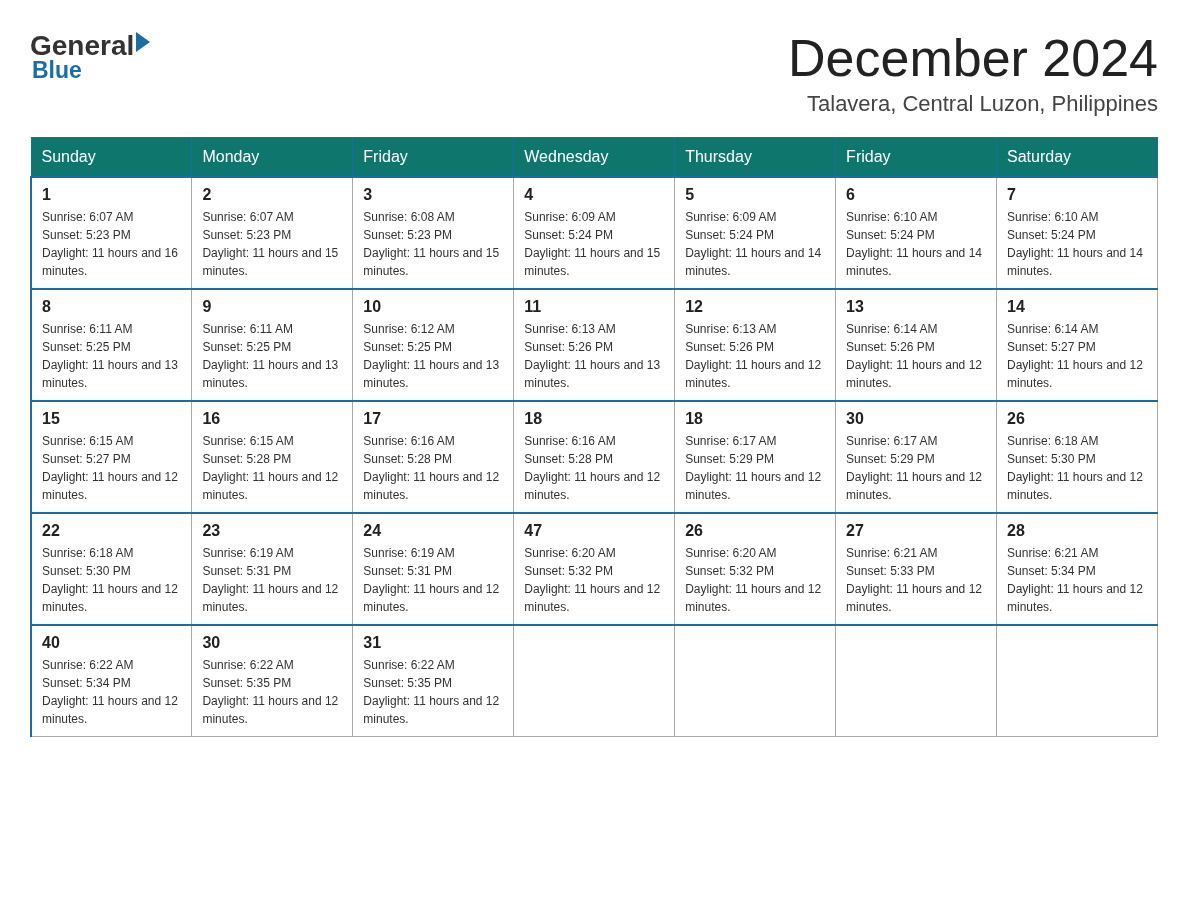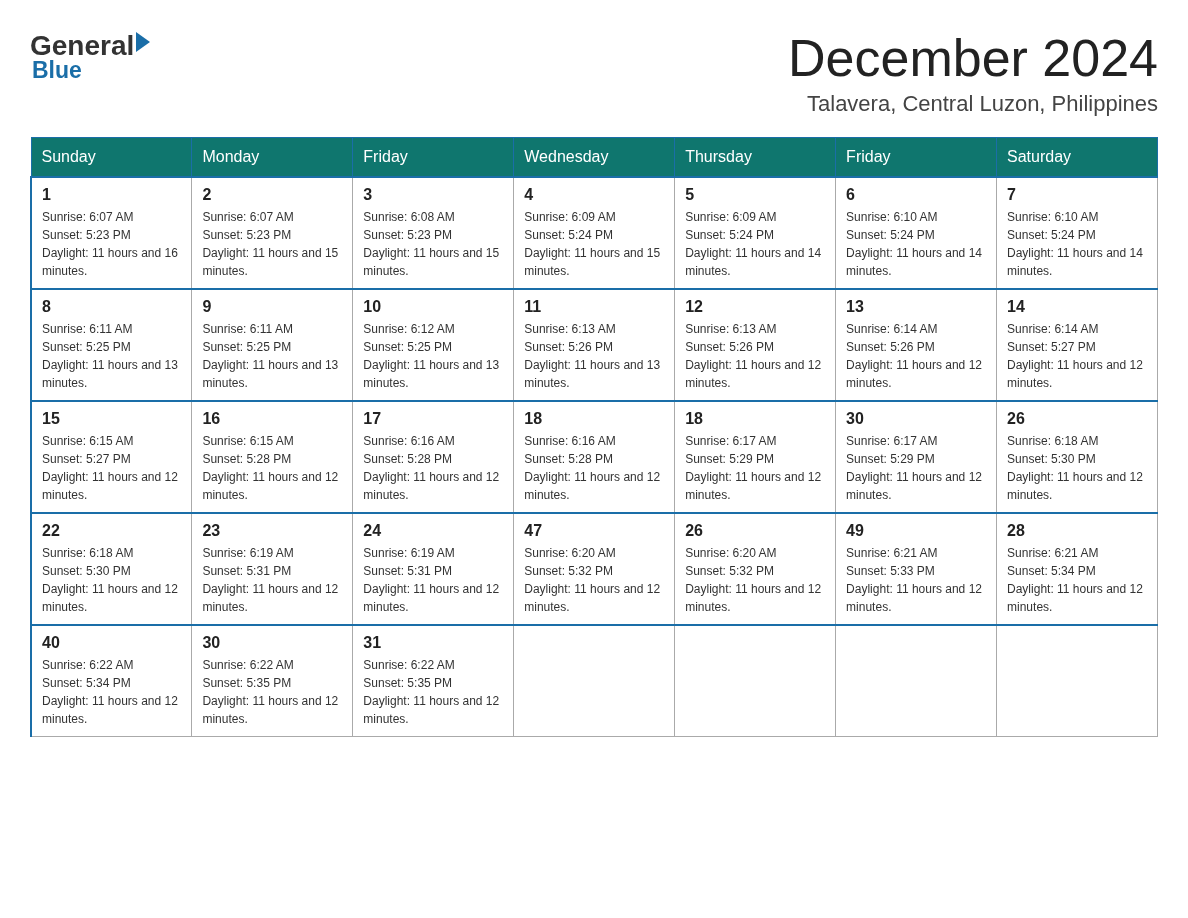--- a/index.html
+++ b/index.html
@@ -238,21 +238,21 @@
         </td>
         <td>
           <span class="day-number">47</span>
           <div class="day-info">Sunrise: 6:20 AM<br>Sunset: 5:32 PM<br>Daylight: 11 hours and 12 minutes.</div>
         </td>
         <td>
           <span class="day-number">26</span>
           <div class="day-info">Sunrise: 6:20 AM<br>Sunset: 5:32 PM<br>Daylight: 11 hours and 12 minutes.</div>
         </td>
         <td>
-          <span class="day-number">49</span>
+          <span class="day-number">27</span>
           <div class="day-info">Sunrise: 6:21 AM<br>Sunset: 5:33 PM<br>Daylight: 11 hours and 12 minutes.</div>
         </td>
         <td>
           <span class="day-number">28</span>
           <div class="day-info">Sunrise: 6:21 AM<br>Sunset: 5:34 PM<br>Daylight: 11 hours and 12 minutes.</div>
         </td>
       </tr>
       <tr class="row-border">
         <td>
           <span class="day-number">40</span>

